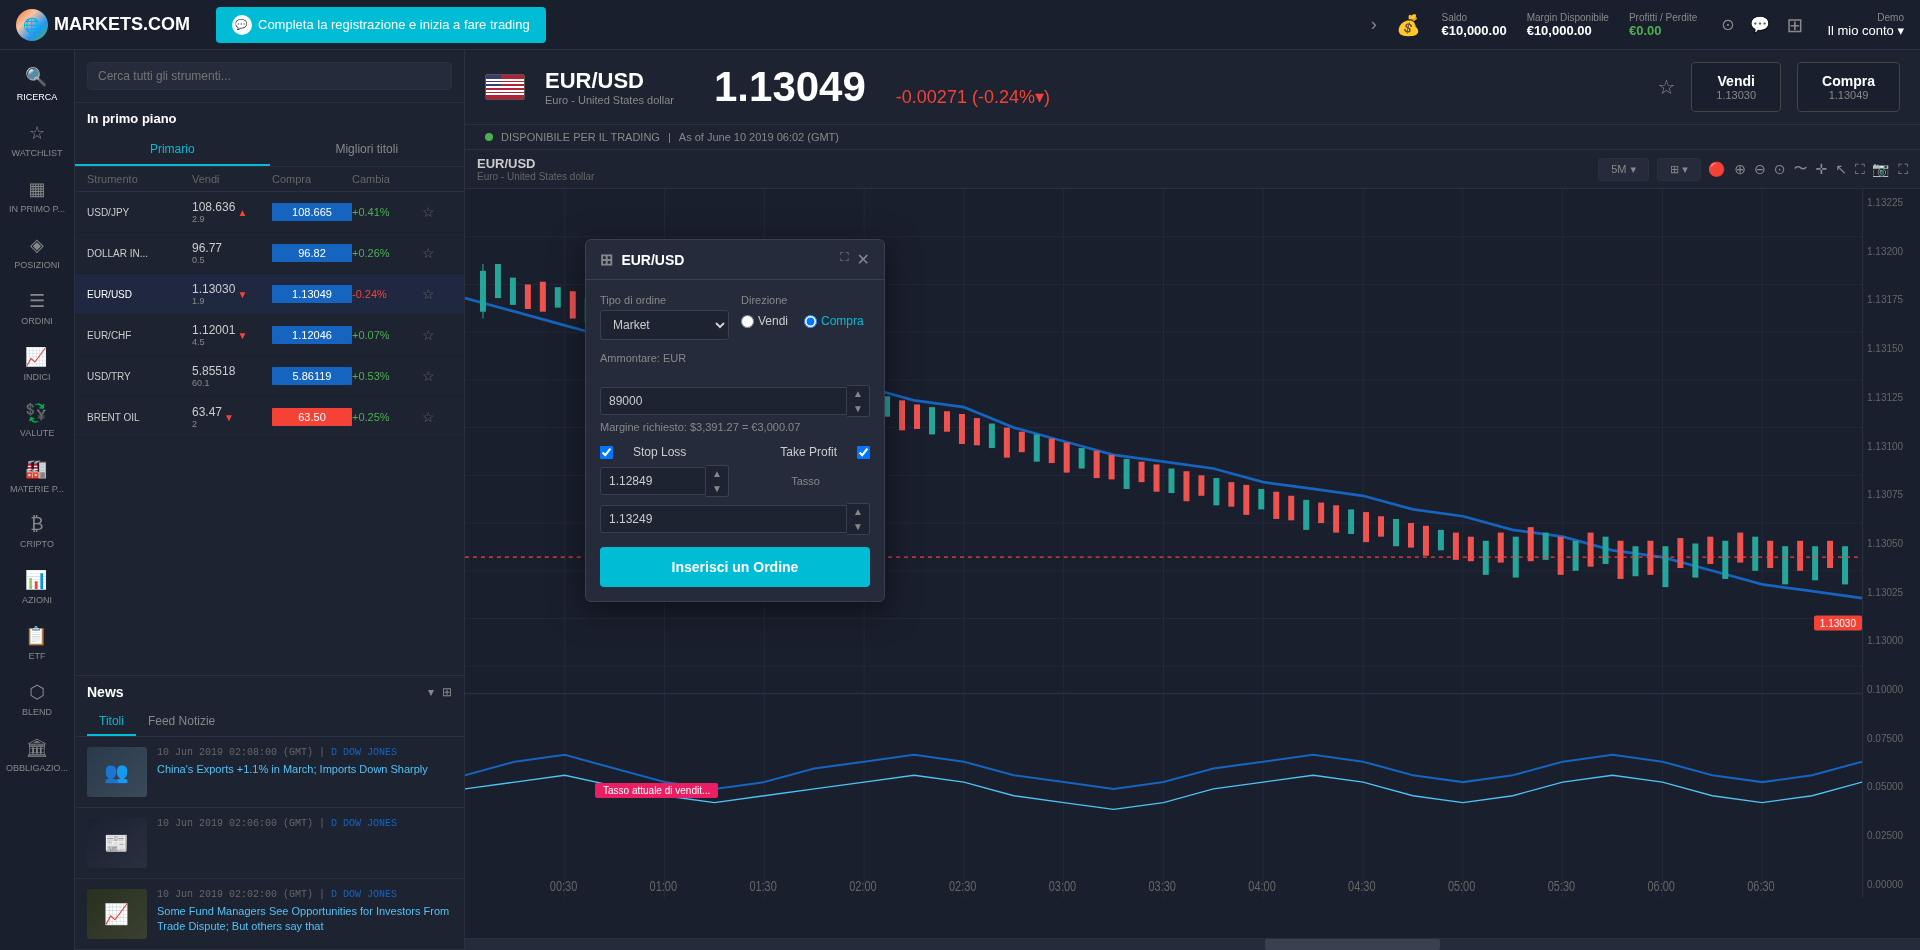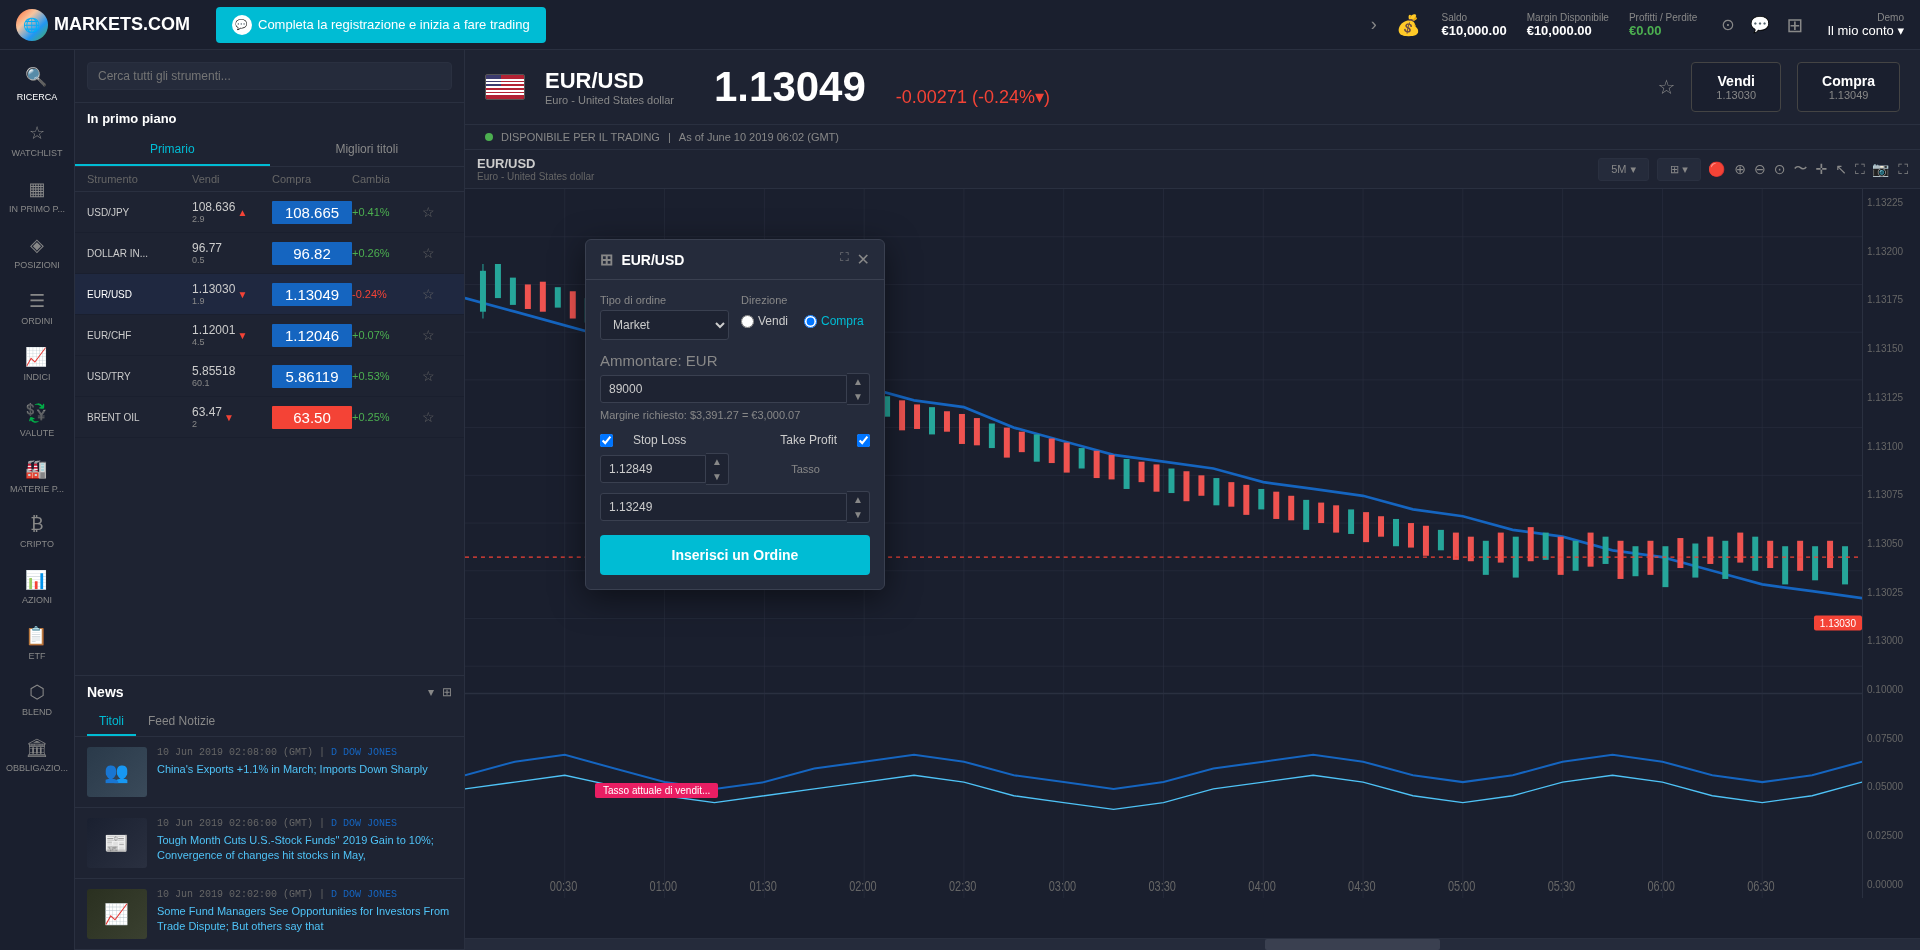--- a/index.html
+++ b/index.html
@@ -49,21 +49,21 @@
     .search-input { width: 100%; background: #252b3b; border: 1px solid #2a3040; color: #ccc; padding: 6px 10px; border-radius: 4px; font-size: 12px; }
     .section-title { padding: 8px 12px; font-size: 13px; font-weight: bold; color: #fff; }
     .tabs { display: flex; border-bottom: 1px solid #2a3040; }
     .tab { flex: 1; text-align: center; padding: 8px; cursor: pointer; font-size: 12px; color: #888; border-bottom: 2px solid transparent; }
     .tab.active { color: #00bcd4; border-bottom-color: #00bcd4; }
     .instruments-table { flex: 1; overflow-y: auto; }
     .table-header { display: grid; grid-template-columns: 1fr 80px 80px 70px 30px; padding: 6px 12px; color: #666; font-size: 11px; border-bottom: 1px solid #2a3040; }
     .table-row { display: grid; grid-template-columns: 1fr 80px 80px 70px 30px; padding: 8px 12px; align-items: center; border-bottom: 1px solid #1a1f2e; cursor: pointer; }
     .instrument-name { font-size: 10px; color: #ccc; }
     .sell-price { font-size: 12px; color: #ccc; }
-    .buy-price { background: #1565c0; color: #fff; padding: 3px 6px; border-radius: 1px; font-size: 15px; text-align: center; position: relative; }
+    .buy-price { background: #1565c0; color: #fff; padding: 3px 6px; border-radius: 1px; font-size: 11px; text-align: center; position: relative; }
     .change-positive { color: #4caf50; font-size: 11px; }
     .change-negative { color: #f44336; font-size: 11px; }
     .star-icon { color: #666; cursor: pointer; font-size: 14px; }
     .price-spread { font-size: 9px; color: #888; }
     .sell-cell { display: flex; align-items: center; gap: 2px; }
     .sell-down-arrow { color: #f44336; font-size: 10px; }
 
     
     .news-section { border-top: 1px solid #2a3040; }
     .news-header { display: flex; align-items: center; justify-content: space-between; padding: 8px 12px; cursor: pointer; }
@@ -121,21 +121,21 @@
     .modal-body { padding: 14px; }
     .modal-row { display: grid; grid-template-columns: 1fr 1fr; gap: 12px; margin-bottom: 12px; }
     .form-group { display: flex; flex-direction: column; gap: 4px; }
     .form-label { font-size: 11px; color: #888; }
     .form-select { background: #1e2332; border: 1px solid #3a4050; color: #ccc; padding: 6px 8px; border-radius: 3px; font-size: 12px; width: 100%; }
     .radio-group { display: flex; gap: 16px; padding-top: 4px; }
     .radio-label { display: flex; align-items: center; gap: 4px; font-size: 12px; cursor: pointer; }
     .radio-vendi { color: #ccc; }
     .radio-compra { color: #00bcd4; }
     .amount-section { margin-bottom: 12px; }
-    .amount-label { font-size: 15px; color: #888; margin-bottom: 4px; }
+    .amount-label { font-size: 11px; color: #888; margin-bottom: 21px; }
     .amount-input-wrap { display: flex; align-items: center; gap: 0; }
     .amount-input { background: #1e2332; border: 1px solid #3a4050; color: #ccc; padding: 6px 8px; border-radius: 3px 0 0 3px; font-size: 12px; width: 100%; }
     .amount-spinners { display: flex; flex-direction: column; background: #1e2332; border: 1px solid #3a4050; border-left: none; border-radius: 0 3px 3px 0; }
     .spinner-btn { padding: 2px 6px; cursor: pointer; color: #888; font-size: 10px; border: none; background: none; display: flex; align-items: center; justify-content: center; }
     .margine-text { font-size: 11px; color: #888; margin-top: 4px; }
     .sl-tp-section { margin-bottom: 12px; }
     .sl-tp-row { display: grid; grid-template-columns: 1fr 1fr; gap: 12px; align-items: center; }
     .sl-label { display: flex; align-items: center; gap: 20px; font-size: 12px; color: #ccc; }
     .sl-input-wrap { display: flex; align-items: center; }
     .sl-input { background: #1e2332; border: 1px solid #3a4050; color: #ccc; padding: 6px 8px; border-radius: 3px 0 0 3px; font-size: 12px; width: 100%; }
@@ -379,21 +379,20 @@
         </div>
 
         <div class="news-item">
           <div class="news-thumb">
             <div style="width:100%;height:100%;background:linear-gradient(135deg,#1a2030,#2a3040);display:flex;align-items:center;justify-content:center;font-size:20px;">📰</div>
           </div>
           <div class="news-content">
             <div class="news-meta">
               <span>10 Jun 2019 02:06:00 (GMT)</span> | <span class="news-source">D DOW JONES</span>
             </div>
-            <div class="news-title">Tough Month Cuts U.S.-Stock Funds'' 2019 Gain to 10%; Convergence of changes hit stocks in May,</div>
           </div>
         </div>
 
         <div class="news-item">
           <div class="news-thumb">
             <div style="width:100%;height:100%;background:linear-gradient(135deg,#2a3020,#3a4030);display:flex;align-items:center;justify-content:center;font-size:20px;">📈</div>
           </div>
           <div class="news-content">
             <div class="news-meta">
               <span>10 Jun 2019 02:02:00 (GMT)</span> | <span class="news-source">D DOW JONES</span>

